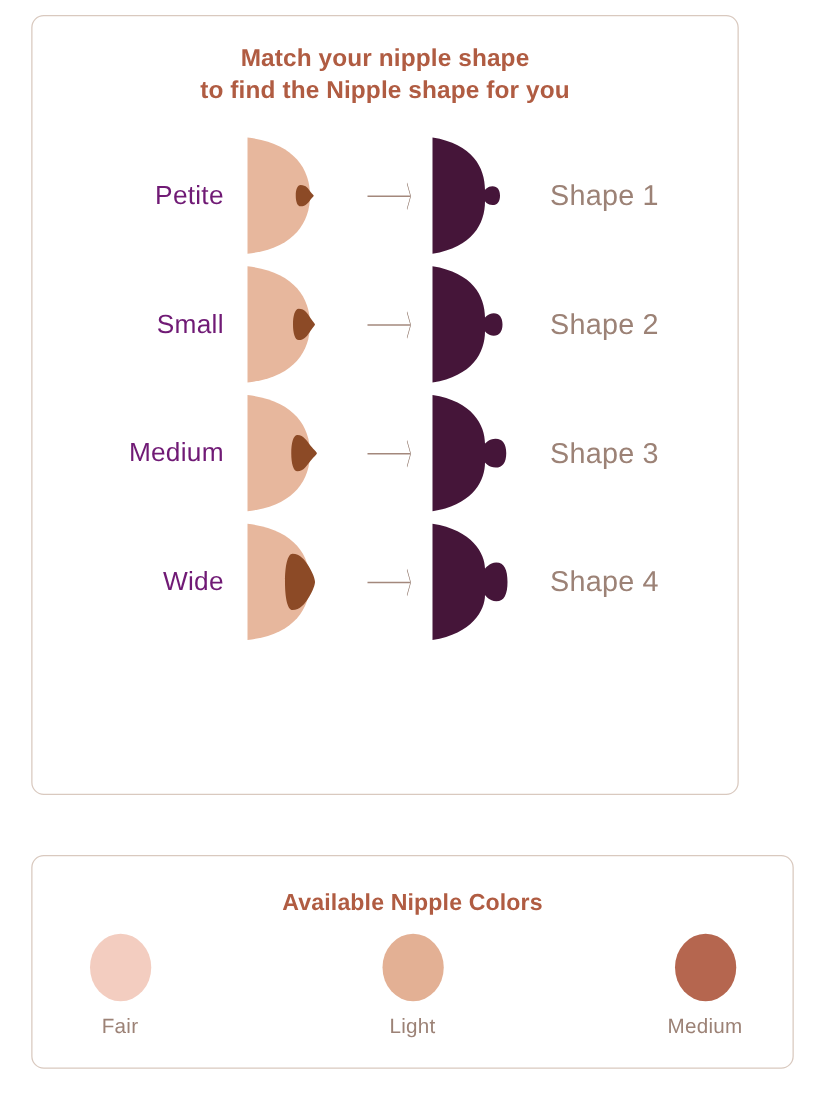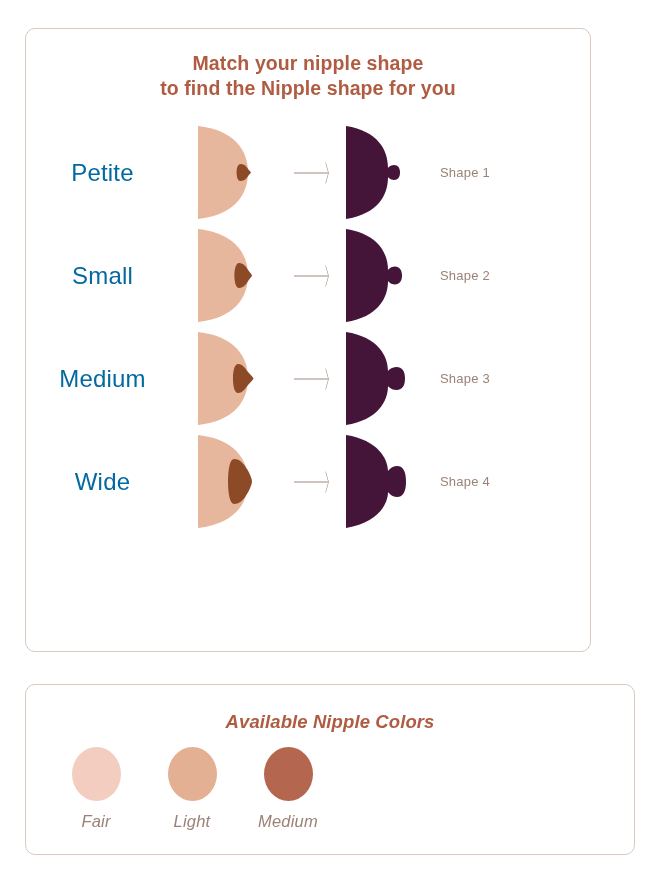--- a/index.html
+++ b/index.html
@@ -19,30 +19,29 @@
   
   .card {
     position: absolute;
     background: #ffffff;
     border: 1px solid #d9c9bf;
     border-radius: 10px;
     box-sizing: border-box;
   }
   #match-card {
     left: 25px;
-    top: 28px;
+    top: 12px;
     width: 566px;
     height: 624px;
   }
   #colors-card {
     left: 25px;
     top: 684px;
     width: 610px;
     height: 171px;
-    font-style: italic;
   }
 
   
   .heading {
     text-align: center;
     color: #b05c42;
     font-weight: bold;
     letter-spacing: 0.1px;
   }
   #match-title {
@@ -72,25 +71,25 @@
     width: 100%;
   }
   .row {
     position: relative;
     height: 103px;
     display: flex;
     align-items: center;
   }
   .row-label {
     width: 170px;
-    text-align: center;
+    text-align: right;
     padding-right: 17px;
     box-sizing: border-box;
-    color: #0369a1;
-    font-size: 24px;
+    color: #701a75;
+    font-size: 21px;
     letter-spacing: 0.2px;
   }
   .breast-cell {
     width: 72px;
     display: flex;
     justify-content: flex-start;
     align-items: center;
   }
   .arrow-cell {
     flex: 1;
@@ -105,40 +104,40 @@
     display: flex;
     justify-content: flex-start;
     align-items: center;
   }
   .shape-label {
     width: 168px;
     text-align: left;
     padding-left: 18px;
     box-sizing: border-box;
     color: #9c8276;
-    font-size: 13px;
+    font-size: 23px;
     letter-spacing: 0.2px;
   }
 
   svg { display: block; overflow: visible; }
 
   
   .arrow-svg { width: 100%; height: 26px; }
   .arrow-line { stroke: #a3887c; stroke-width: 1.1; }
   .arrow-head { stroke: #8b7063; stroke-width: 1.3; fill: none;
                 stroke-linecap: square; stroke-linejoin: miter; }
 
   
   #swatch-row {
     position: absolute;
     left: 0;
     top: 62px;
     width: 100%;
     display: flex;
-    justify-content: flex-start;
+    justify-content: space-between;
     padding: 0 22px;
     box-sizing: border-box;
   }
   .swatch-item {
     width: 96px;
     display: flex;
     flex-direction: column;
     align-items: center;
   }
   .swatch-dot {

